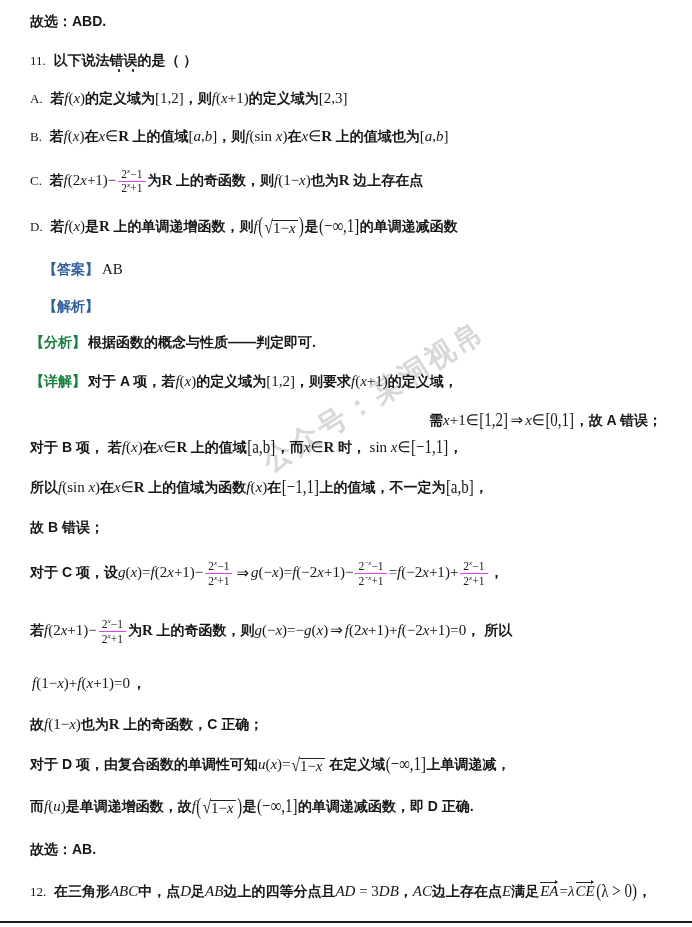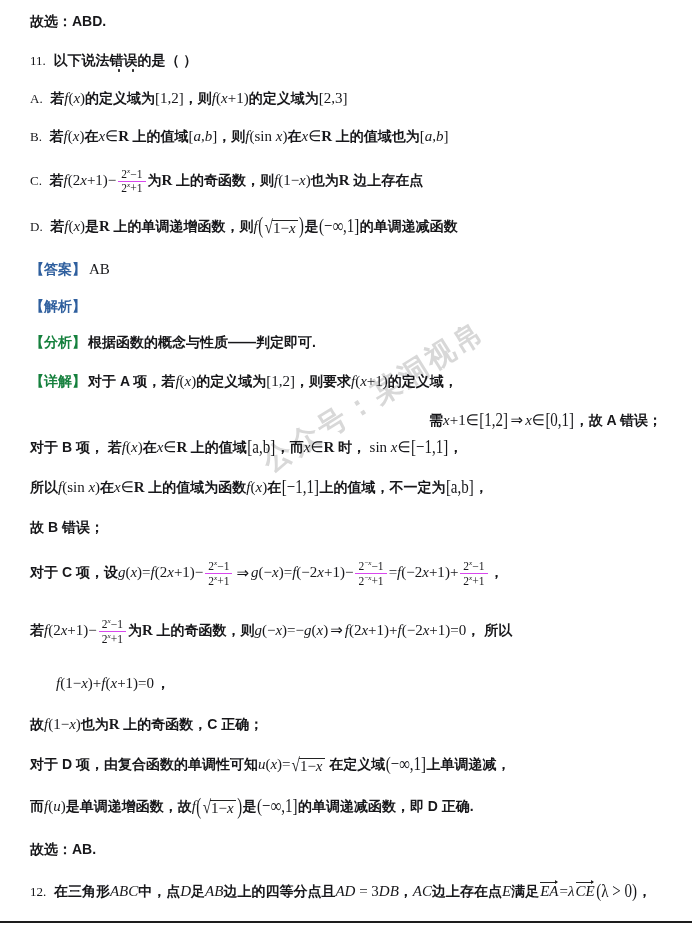--- a/index.html
+++ b/index.html
@@ -66,20 +66,21 @@
     font-size: 13px;
     font-style: normal;
     padding-right: 4px;
   }
 
   .label-blue {
     color: #2f5f9e;
     font-family: "Liberation Sans", "DejaVu Sans", sans-serif;
     font-weight: 700;
     font-size: 14px;
+    margin-left: 13px;
   }
   .label-black {
     color: #15803d;
     font-family: "Liberation Sans", "DejaVu Sans", sans-serif;
     font-weight: 700;
     font-size: 14px;
   }
 
   
   .dotted {
@@ -278,21 +279,21 @@
   </div>
 
   <div class="line blk" style="margin-bottom:30px;">
     <span class="cn">若</span><span class="mi lat">f</span><span class="lat"><span class="op">(</span><span class="mn">2</span><span class="mi">x</span><span class="mn">+1</span><span class="op">)</span></span><span class="op lat">−</span><span class="frac">
         <span class="num"><span class="mn">2</span><sup class="ex">x</sup><span class="mn">−1</span></span>
         <span class="den"><span class="mn">2</span><sup class="ex">x</sup><span class="mn">+1</span></span>
       </span><span class="cn">为</span><span class="bb lat">R</span>
     <span class="cn">上的奇函数，则</span><span class="lat"><span class="mi">g</span><span class="op">(−</span><span class="mi">x</span><span class="op">)=−</span><span class="mi">g</span><span class="op">(</span><span class="mi">x</span><span class="op">)</span></span><span class="op lat" style="padding:0 2px;">⇒</span><span class="mi lat">f</span><span class="lat"><span class="op">(</span><span class="mn">2</span><span class="mi">x</span><span class="mn">+1</span><span class="op">)+</span></span><span class="mi lat">f</span><span class="lat"><span class="op">(−</span><span class="mn">2</span><span class="mi">x</span><span class="mn">+1</span><span class="op">)=</span><span class="mn">0</span></span><span class="cn">，  所以</span>
   </div>
 
-  <div class="line blk" style="margin-bottom:26px;margin-left:24px;">
+  <div class="line blk" style="margin-bottom:26px;">
     <span class="mi lat" style="padding-left:2px;">f</span><span class="lat"><span class="op">(</span><span class="mn">1−</span><span class="mi">x</span><span class="op">)+</span></span><span class="mi lat">f</span><span class="lat"><span class="op">(</span><span class="mi">x</span><span class="mn">+1</span><span class="op">)=</span><span class="mn">0</span></span><span class="cn" style="padding-left:2px;">，</span>
   </div>
 
   <div class="line blk" style="margin-bottom:25px;">
     <span class="cn">故</span><span class="mi lat">f</span><span class="lat"><span class="op">(</span><span class="mn">1−</span><span class="mi">x</span><span class="op">)</span></span><span class="cn">也为</span><span class="bb lat">R</span>
     <span class="cn">上的奇函数，C 正确；</span>
   </div>
 
   <div class="line blk" style="margin-bottom:25px;">
     <span class="cn">对于 D 项，由复合函数的单调性可知</span><span class="mi lat">u</span><span class="lat"><span class="op">(</span><span class="mi">x</span><span class="op">)=</span></span><span class="sqrt">

